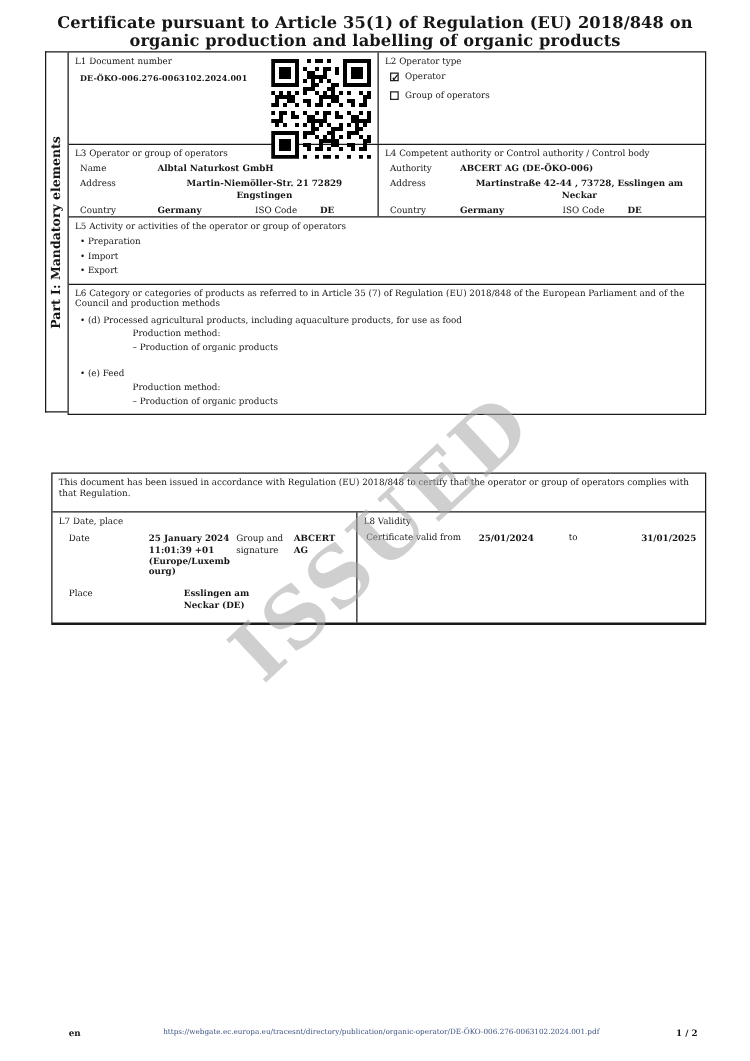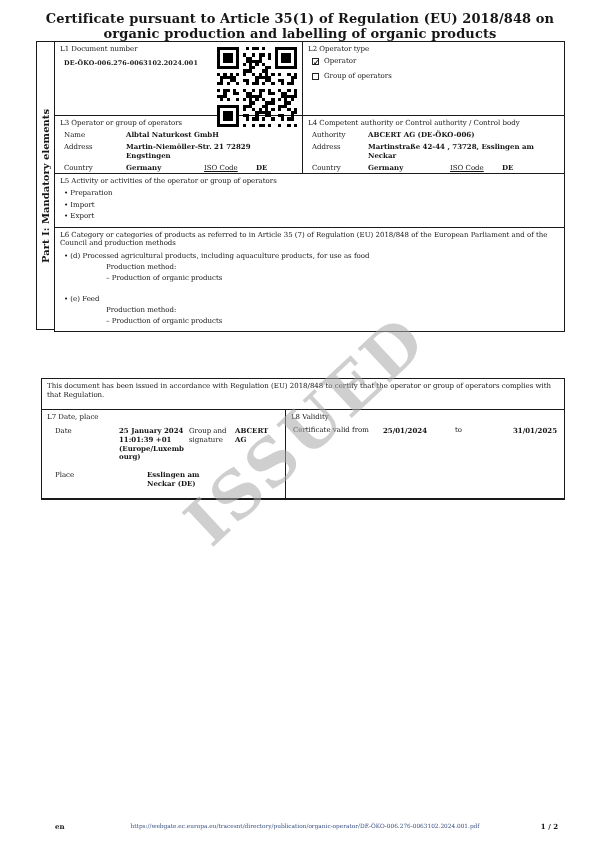--- a/index.html
+++ b/index.html
@@ -46,22 +46,22 @@
     width:7px; height:7px; border:1px solid #222; margin-right:5px;
     position:relative; background:#fff; flex:0 0 auto;
   }
   .checkbox.checked::after {
     content:"✓"; position:absolute; left:0px; top:-2px; font-size:8px; font-weight:bold; color:#111;
   }
   .kv { display:flex; margin:0 0 3.5px 4px; line-height:1.25; }
   .kv .k { flex:0 0 auto; }
   .l3 .k { width:62px; }
   .l4 .k { width:56px; }
-  .kv .v { font-weight:bold; }
-  .kv .iso-k { flex:0 0 auto;text-decoration:underline; }
+  .kv .v { font-weight:bold;text-align:center; }
+  .kv .iso-k { flex:0 0 auto; }
   .l3 .country-v { width:78px; font-weight:bold; }
   .l3 .iso-k { width:52px; }
   .l4 .country-v { width:82px; font-weight:bold; }
   .l4 .iso-k { width:52px; }
   .bullet-item { margin:0 0 3.5px 4px; }
   .bullet-item::before { content:"• "; }
   .l6-item { margin-bottom:3px; }
   .l6-bullet { margin-left:4px; }
   .l6-bullet::before { content:"• "; }
   .l6-method { margin-left:46px; margin-top:3px; }

